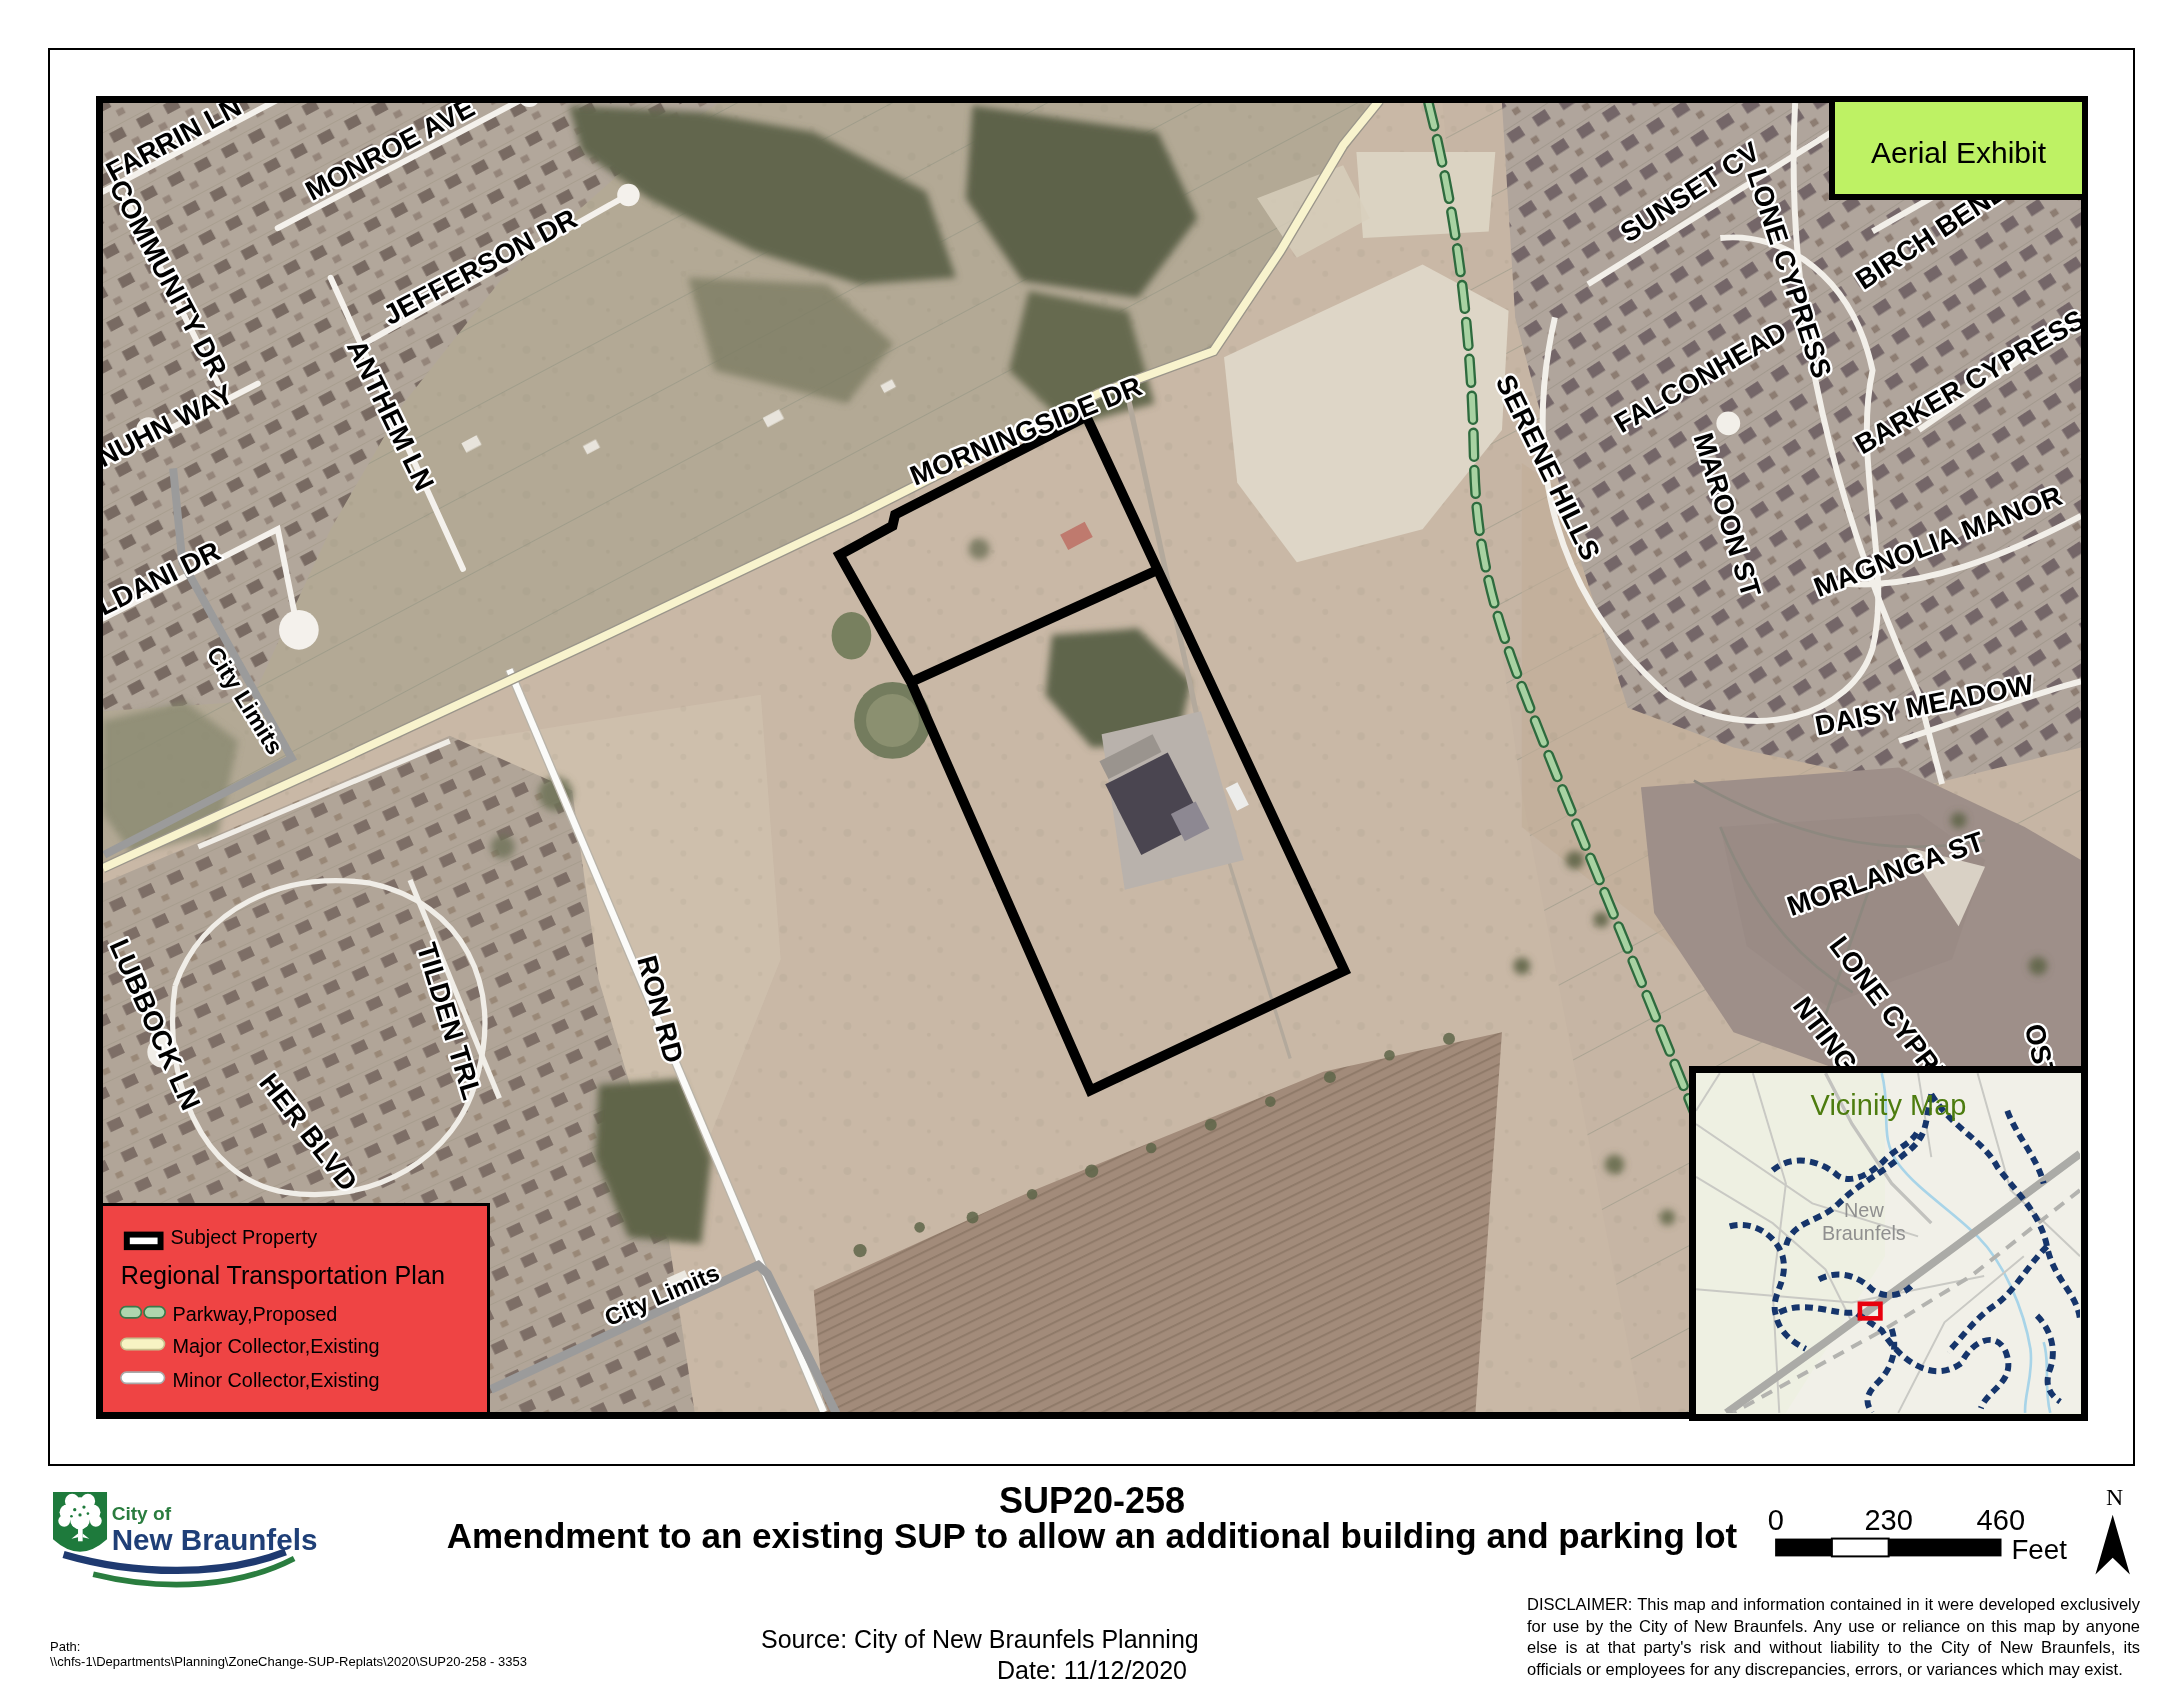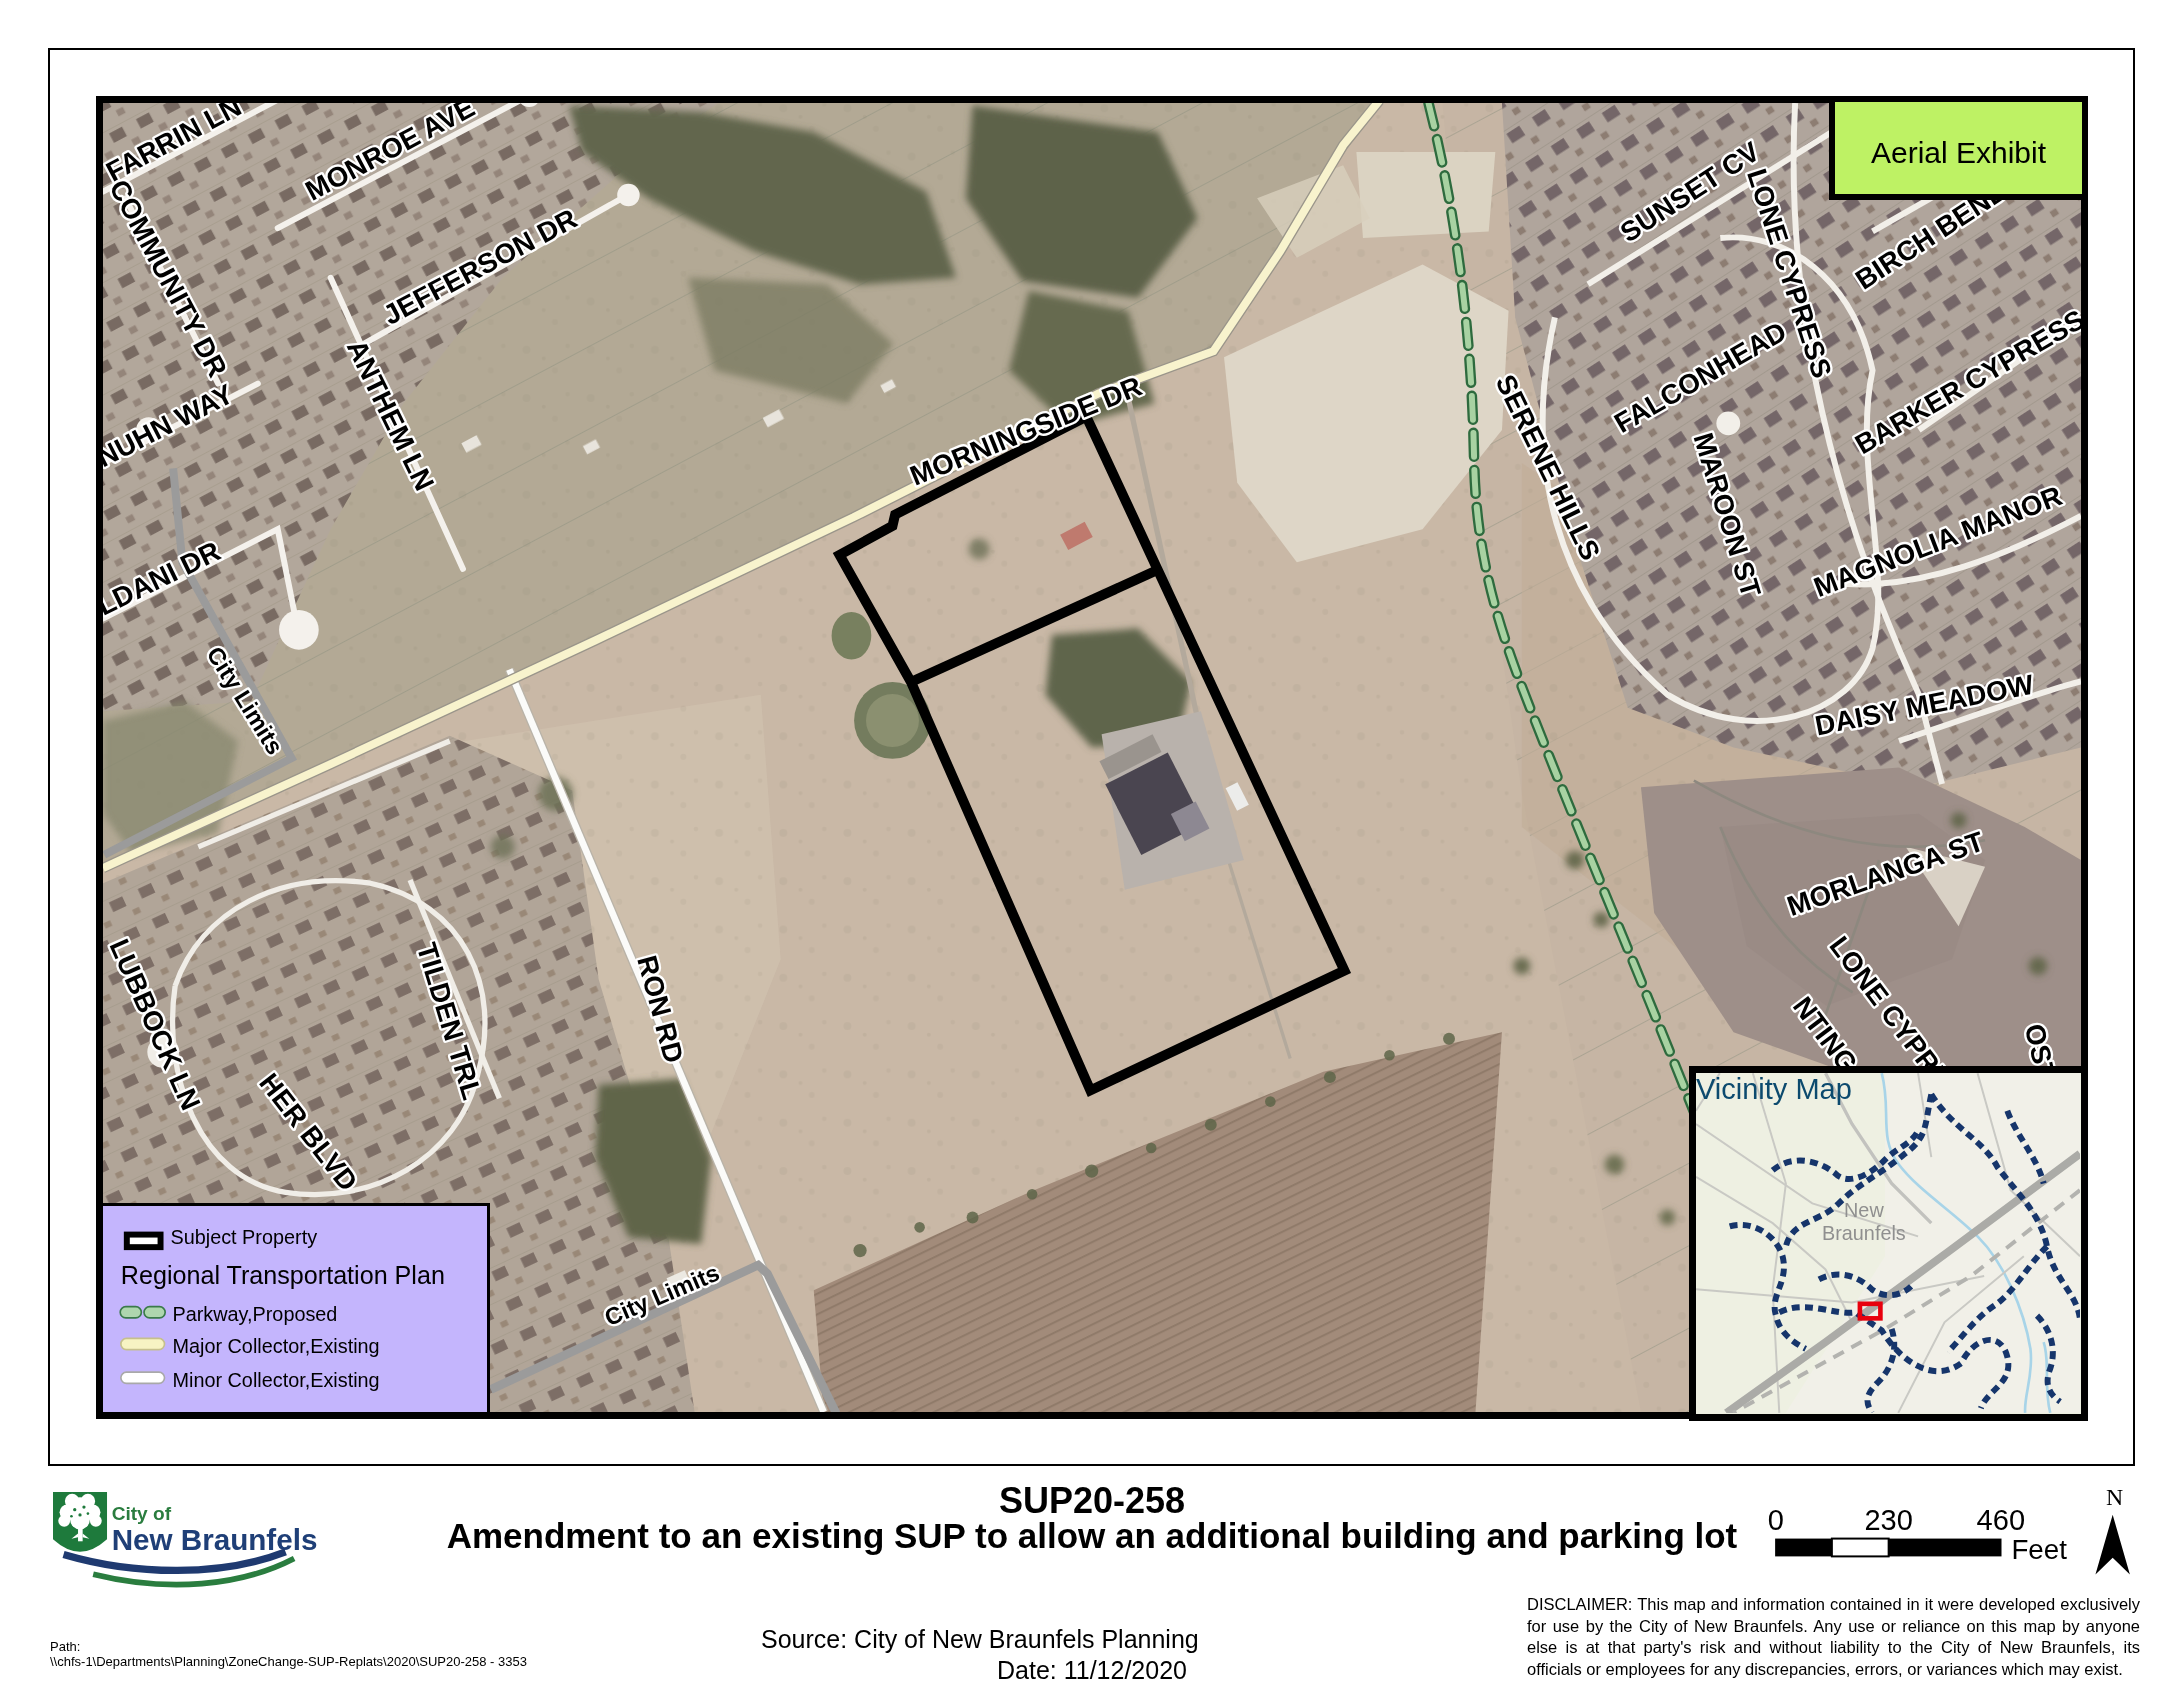--- a/index.html
+++ b/index.html
@@ -264,21 +264,21 @@
 
   <text x="3085" y="1606" transform="rotate(77 3085 1590)">OST</text>
 </g>
 </svg>
 </div>
 
 <div class="abs" style="left:1829px;top:96px;width:259px;height:104px;border:6.6px solid #000;box-sizing:border-box;background:#bef264;">
   <div style="text-align:center;font-size:30px;margin-top:34px;">Aerial Exhibit</div>
 </div>
 
-<div class="abs" style="left:100px;top:1203px;width:390px;height:212px;border:3.3px solid #000;box-sizing:border-box;background:#c4b5fd;">
+<div class="abs" style="left:100px;top:1203px;width:390px;height:212px;border:3.3px solid #000;box-sizing:border-box;background:#ef4444;">
   <svg width="383" height="206" xmlns="http://www.w3.org/2000/svg" viewBox="0 0 579 311">
 
     <rect x="36" y="43" width="51" height="19" fill="#fff" stroke="#000" stroke-width="9"></rect>
     <text x="102" y="58" font-size="30" fill="#000">Subject Property</text>
 
     <text x="27" y="118" font-size="38" fill="#000">Regional Transportation Plan</text>
 
     <rect x="26" y="152" width="32" height="17" rx="8.5" fill="#aed6ae" stroke="#3a7a4a" stroke-width="2.5"></rect>
     <rect x="62" y="152" width="32" height="17" rx="8.5" fill="#aed6ae" stroke="#3a7a4a" stroke-width="2.5"></rect>
     <text x="105" y="174" font-size="30" fill="#000">Parkway,Proposed</text>
@@ -326,21 +326,21 @@
       <path d="M3035,1680 C3050,1720 3080,1750 3090,1790"></path>
       <path d="M2690,1985 C2730,1965 2775,1990 2805,1985 L2845,2012 C2875,2062 2925,2092 2965,2062 C2985,2022 3025,2012 3035,2052 C3045,2092 3005,2102 2995,2130"></path>
       <path d="M3095,1885 C3065,1915 3045,1955 3015,1975 C2985,1995 2965,2025 2945,2045"></path>
       <path d="M2750,1935 C2780,1920 2810,1930 2830,1950 C2850,1965 2875,1960 2890,1945"></path>
       <path d="M2860,2010 C2870,2040 2860,2070 2840,2090 C2820,2110 2820,2120 2830,2137"></path>
       <path d="M3080,1990 C3100,2010 3110,2040 3100,2070 C3090,2095 3100,2110 3115,2120"></path>
     </g>
 
     <rect x="2812" y="1972" width="31" height="22" fill="none" stroke="#e8000d" stroke-width="7"></rect>
   </svg>
-  <div style="position:absolute;left:0;top:0px;width:100%;font-size:29px;color:#0c4a6e;">Vicinity Map</div>
+  <div style="position:absolute;left:0;top:16px;width:100%;text-align:center;font-size:29px;color:#4d7c0f;">Vicinity Map</div>
 </div>
 
 <div class="abs" style="left:761px;top:1471px;width:662px;text-align:center;font-size:36px;font-weight:700;line-height:1;margin-top:12px;">SUP20-258</div>
 
 <div class="abs" style="left:265px;top:1518px;width:1654px;text-align:center;font-size:35px;font-weight:700;line-height:1;">Amendment to an existing SUP to allow an additional building and parking lot</div>
 
 <div class="abs" style="left:49px;top:1482px;width:344px;height:112px;">
 <svg width="344" height="112" xmlns="http://www.w3.org/2000/svg" viewBox="0 0 520 170">
   <path d="M5,15 h82 v72 q-21,19 -41,19 q-20,0 -41,-19 z" fill="#1e7a3c"></path>
   <g fill="#ffffff">

